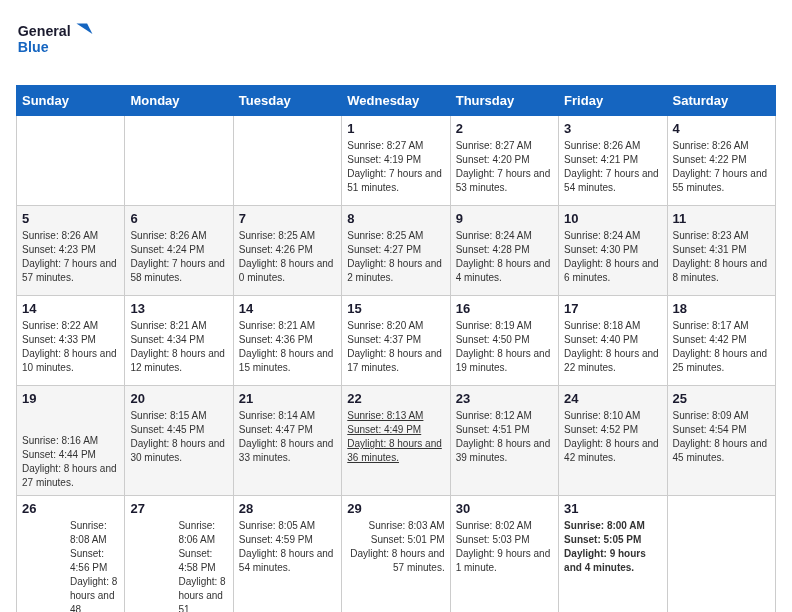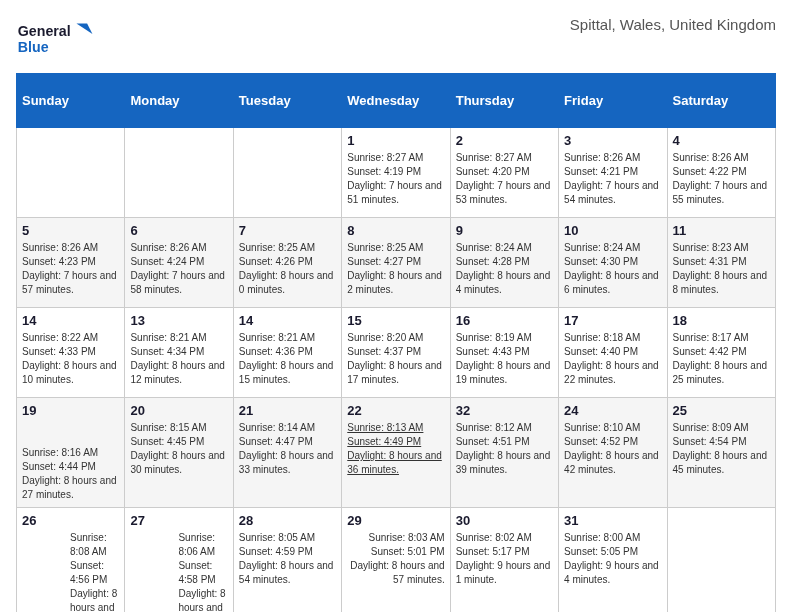--- a/index.html
+++ b/index.html
@@ -7,21 +7,21 @@
       font-family: Arial, sans-serif;
       background: #fff;
       width: 792px;
       min-height: 612px;
       padding: 16px;
     }
     .header {
       display: flex;
       align-items: flex-start;
       justify-content: space-between;
-      margin-bottom: 12px;
+      margin-bottom: 24px;
     }
     .logo {
       display: flex;
       flex-direction: column;
       align-items: flex-start;
     }
     .logo-svg {
       width: 80px;
       height: 45px;
     }
@@ -39,21 +39,21 @@
       font-weight: normal;
     }
     table {
       width: 100%;
       border-collapse: collapse;
       table-layout: fixed;
     }
     thead tr th {
       background-color: #1565c0;
       color: white;
-      padding: 19px 5px;
+      padding: 7px 5px;
       font-size: 13px;
       text-align: left;
       border: 1px solid #1565c0;
     }
     tbody tr td {
       vertical-align: top;
       border: 1px solid #ccc;
       padding: 5px;
       font-size: 10.5px;
       color: #333;
@@ -85,21 +85,20 @@
 
 <div class="header">
   <div class="logo">
     <svg class="logo-svg" viewBox="0 0 90 50">
       <text x="2" y="22" font-family="Arial" font-size="16" font-weight="bold" fill="#1a1a2e">General</text>
       <text x="2" y="40" font-family="Arial" font-size="16" font-weight="bold" fill="#1565c0">Blue</text>
       <polygon points="68,8 80,8 86,20" fill="#1565c0"></polygon>
     </svg>
   </div>
   <div class="title-block">
-    <h2>Spittal, Wales, United Kingdom</h2>
   </div>
 </div>
 
 <table>
   <thead>
     <tr>
     <th>Sunday</th>
         <th>Monday</th>
         <th>Tuesday</th>
         <th>Wednesday</th>
@@ -203,21 +202,21 @@
         </td>
         <td>
           <div class="day-number">15</div>
           <div class="day-info" style="white-space: pre-line;">Sunrise: 8:20 AM
 Sunset: 4:37 PM
 Daylight: 8 hours and 17 minutes.</div>
         </td>
         <td>
           <div class="day-number">16</div>
           <div class="day-info" style="white-space: pre-line;">Sunrise: 8:19 AM
-Sunset: 4:43 PM
+Sunset: 4:50 PM
 Daylight: 8 hours and 19 minutes.</div>
         </td>
         <td>
           <div class="day-number">17</div>
           <div class="day-info" style="white-space: pre-line;">Sunrise: 8:18 AM
 Sunset: 4:40 PM
 Daylight: 8 hours and 22 minutes.</div>
         </td>
         <td>
           <div class="day-number">18</div>
@@ -245,21 +244,21 @@
 Sunset: 4:47 PM
 Daylight: 8 hours and 33 minutes.</div>
         </td>
         <td>
           <div class="day-number">22</div>
           <div class="day-info" style="white-space: pre-line; text-decoration: underline;">Sunrise: 8:13 AM
 Sunset: 4:49 PM
 Daylight: 8 hours and 36 minutes.</div>
         </td>
         <td>
-          <div class="day-number">32</div>
+          <div class="day-number">23</div>
           <div class="day-info" style="white-space: pre-line;">Sunrise: 8:12 AM
 Sunset: 4:51 PM
 Daylight: 8 hours and 39 minutes.</div>
         </td>
         <td>
           <div class="day-number">24</div>
           <div class="day-info" style="white-space: pre-line;">Sunrise: 8:10 AM
 Sunset: 4:52 PM
 Daylight: 8 hours and 42 minutes.</div>
         </td>
@@ -291,25 +290,25 @@
         </td>
         <td>
           <div class="day-number">29</div>
           <div class="day-info" style="white-space: pre-line; text-align: right;">Sunrise: 8:03 AM
 Sunset: 5:01 PM
 Daylight: 8 hours and 57 minutes.</div>
         </td>
         <td>
           <div class="day-number">30</div>
           <div class="day-info" style="white-space: pre-line;">Sunrise: 8:02 AM
-Sunset: 5:17 PM
+Sunset: 5:03 PM
 Daylight: 9 hours and 1 minute.</div>
         </td>
         <td>
           <div class="day-number">31</div>
-          <div class="day-info" style="white-space: pre-line;">Sunrise: 8:00 AM
+          <div class="day-info" style="white-space: pre-line; font-weight: bold;">Sunrise: 8:00 AM
 Sunset: 5:05 PM
 Daylight: 9 hours and 4 minutes.</div>
         </td>
         <td class="empty-cell"></td>
       </tr>
     </tbody>
 </table>
 
 </body></html>

